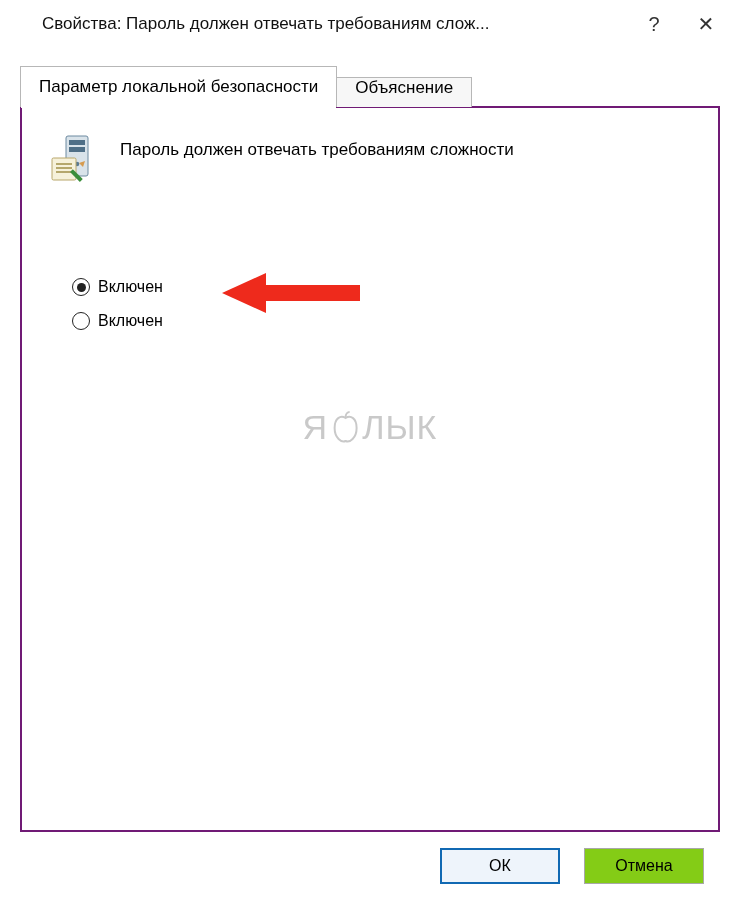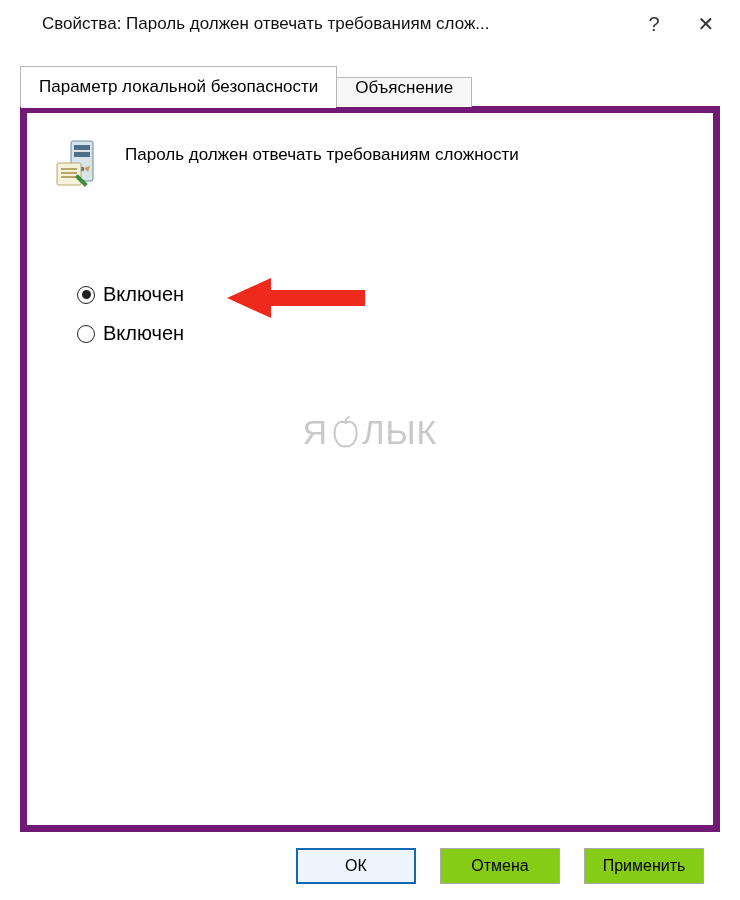--- a/index.html
+++ b/index.html
@@ -74,21 +74,21 @@
       background: #fff;
       z-index: 3;
     }
     .tab.inactive {
       background: #f7f7f7;
       z-index: 1;
       padding-top: 0;
       padding-bottom: 9px;
     }
     .tab-content {
-      border: 7px solid #701a75;
+      border: 2px solid #701a75;
       margin-top: -1px;
       padding: 26px 26px;
       flex: 1;
       position: relative;
       z-index: 1;
     }
     .tab.active::after {
       content: "";
       position: absolute;
       left: 0; right: 0; bottom: -1px;
@@ -114,21 +114,21 @@
       margin-left: 24px;
       display: flex;
       flex-direction: column;
       gap: 16px;
       position: relative;
     }
     .radio-row {
       display: flex;
       align-items: center;
       gap: 8px;
-      font-size: 20px;
+      font-size: 16px;
     }
     .radio {
       width: 18px;
       height: 18px;
       border: 1.6px solid #222;
       border-radius: 50%;
       display: inline-flex;
       align-items: center;
       justify-content: center;
       flex-shrink: 0;
@@ -258,19 +258,16 @@
 
     </div>
 
     <div class="button-row">
       <div class="btn primary">
         <span>ОК</span>
       </div>
       <div class="btn">
         <span>Отмена</span>
       </div>
-      <div class="btn cut">
-        <span>Применить</span>
-      </div>
     </div>
 
   </div>
 </div>
 
 </body></html>

